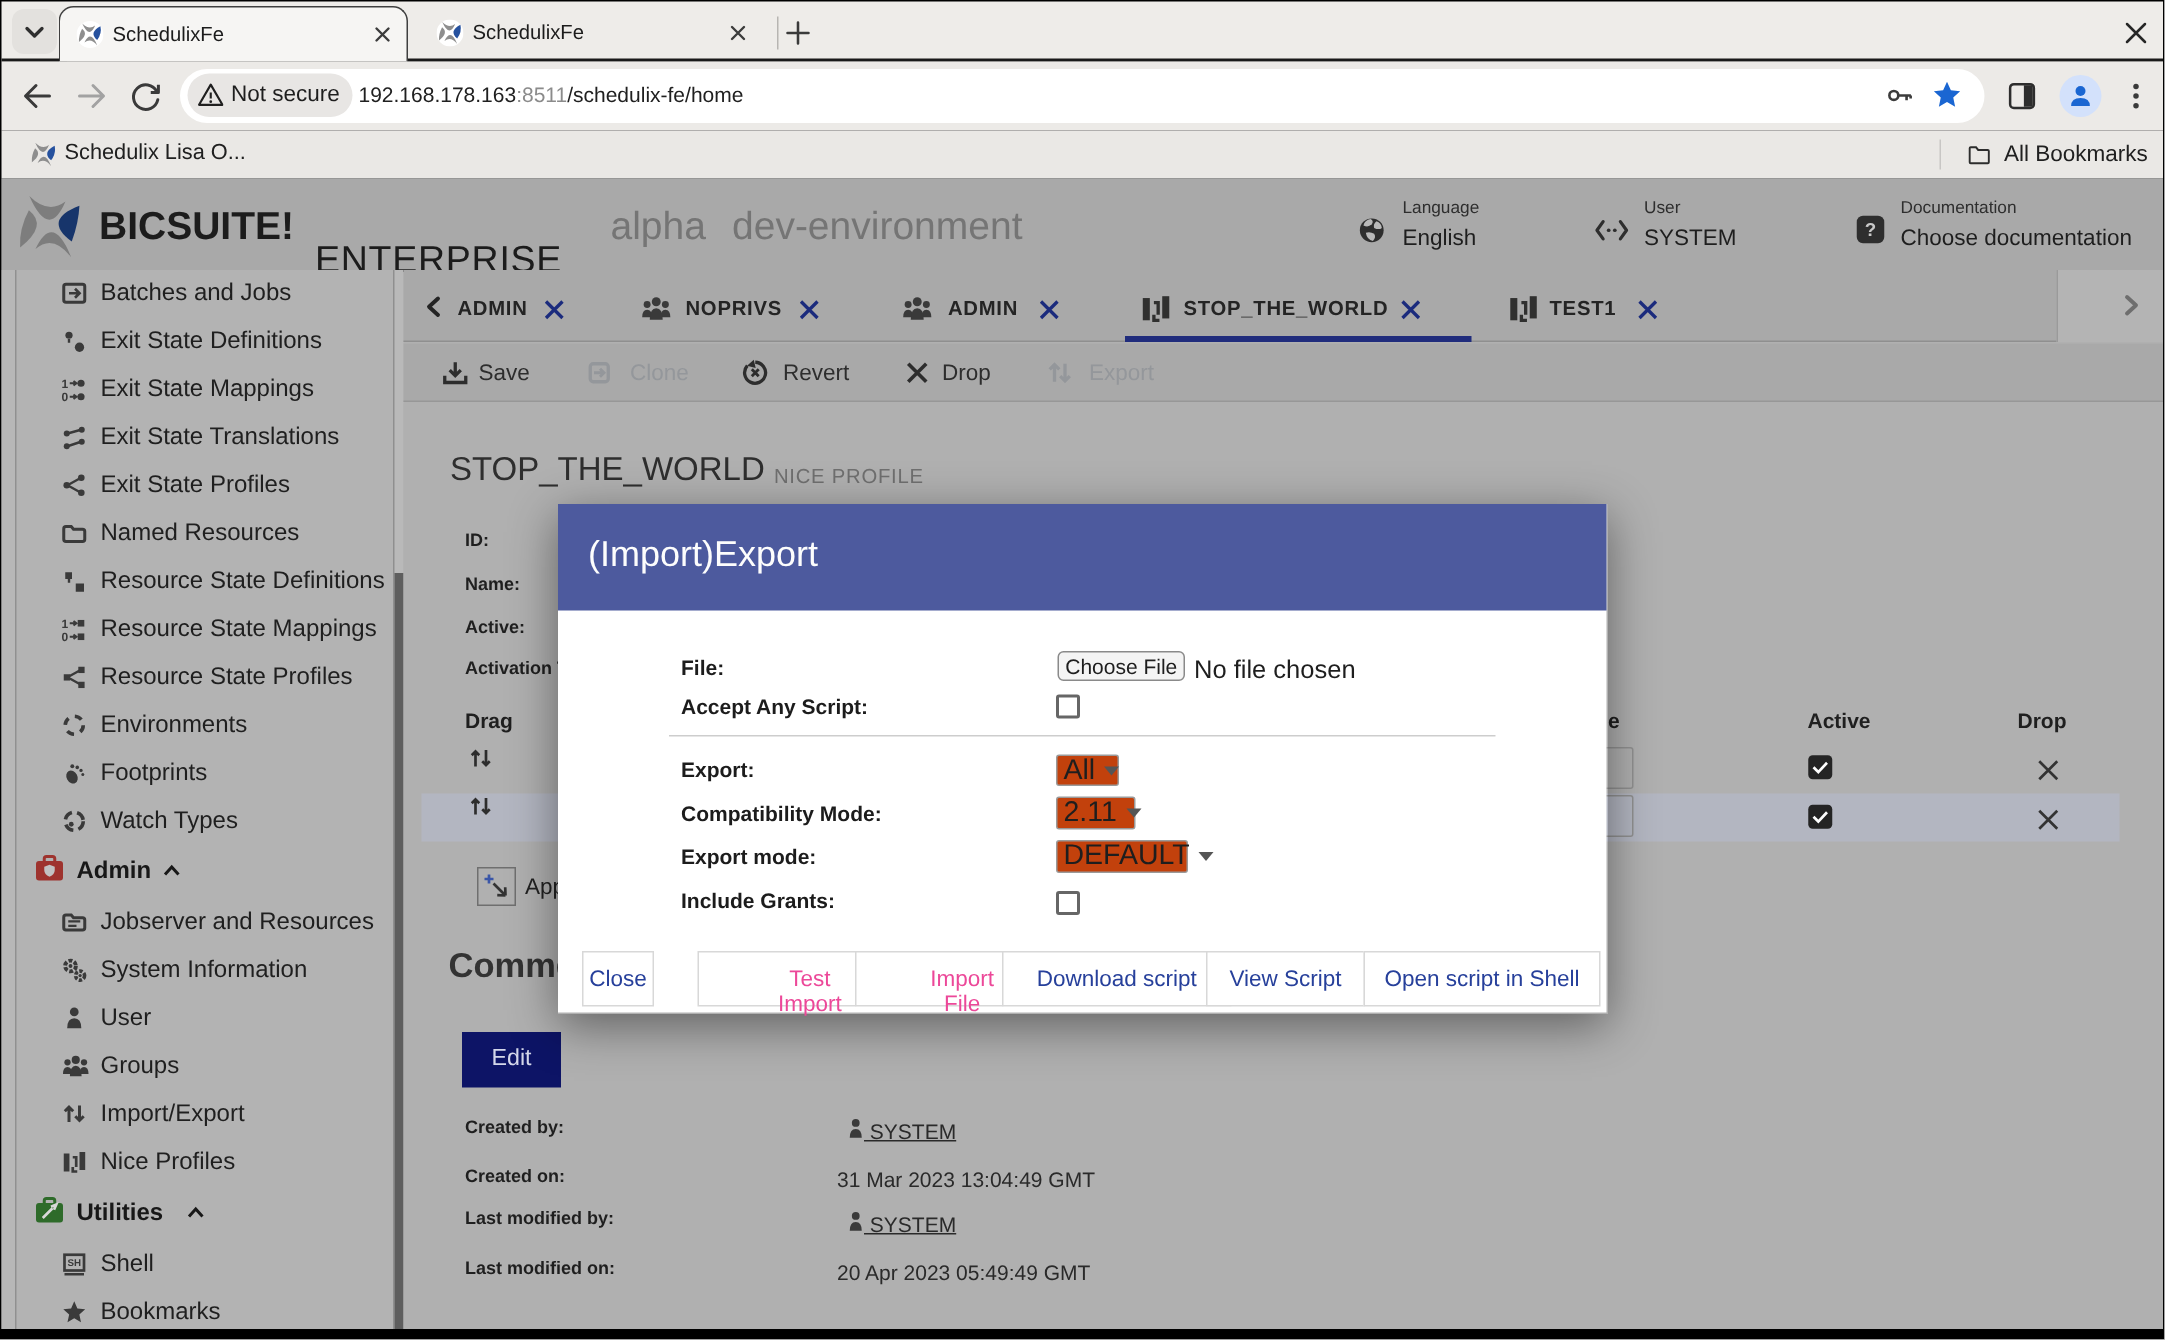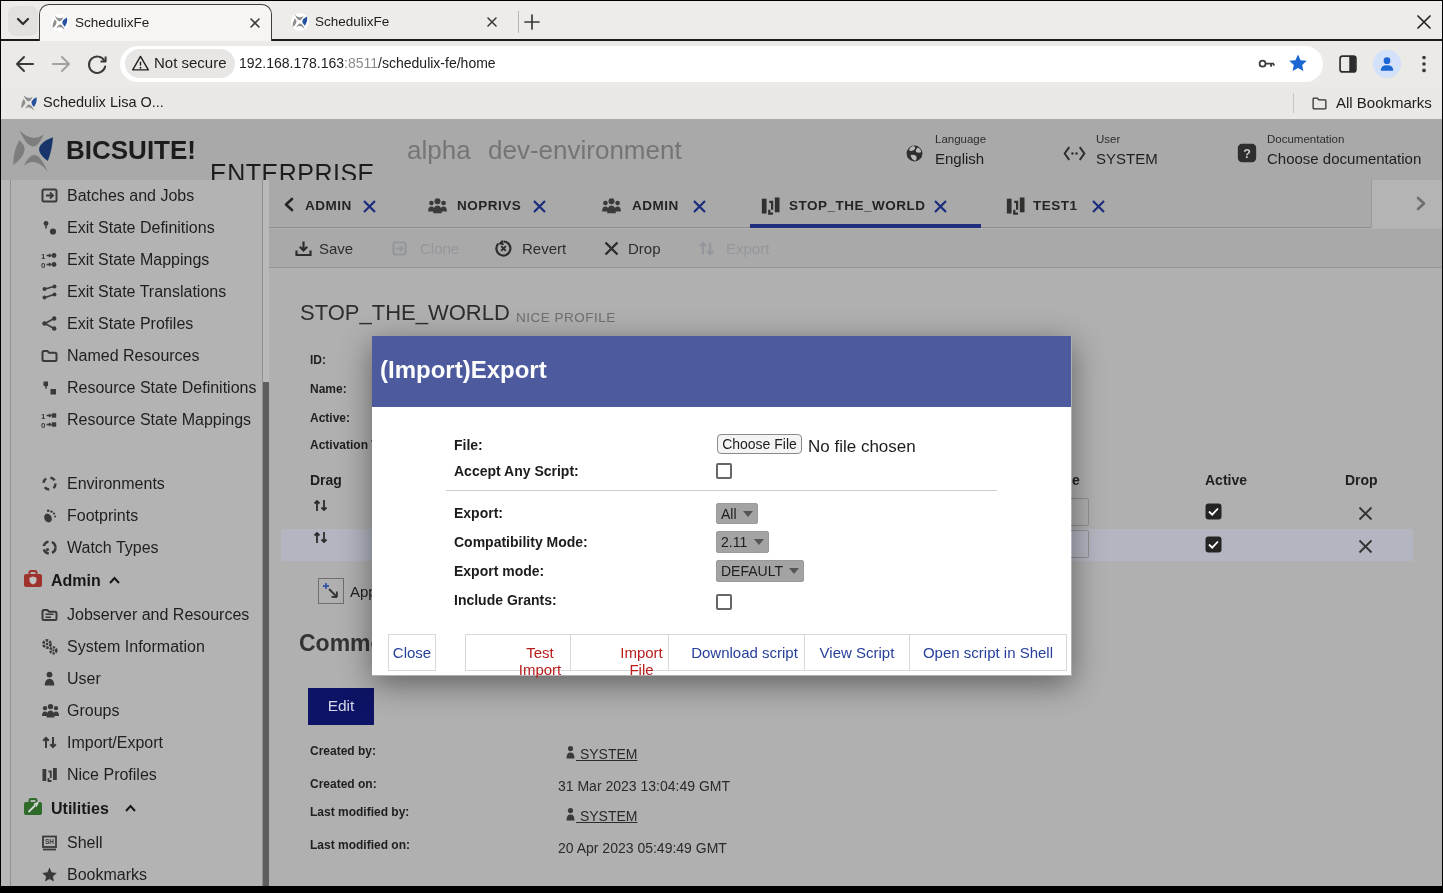--- a/index.html
+++ b/index.html
@@ -60,27 +60,27 @@
 
   
   .flabel { font-weight:bold; font-size:12px; color:#1f1f1f; }
 
   
   #overlayshadow { left:371px; top:217px; width:700px; height:340px; box-shadow:0 8px 30px rgba(0,0,0,.45); }
   #modal { left:371px; top:217px; width:699px; height:339px; background:#ffffff; }
   .mck { width:16px; height:16px; border:2px solid #666; border-radius:2px; background:#fff; }
   .selarr { display:inline-block; margin-left:6px; width:0; height:0; border-left:5px solid transparent; border-right:5px solid transparent; border-top:6px solid #555; }
   #modalhead { position:absolute; left:0; top:0; width:699px; height:71px; background:#4d5a9e; }
-  #modalhead .t { position:absolute; left:8px; top:20px; font-size:24px; color:#fdfdfd;font-weight:bold; }
+  #modalhead .t { position:absolute; left:20px; top:20px; font-size:24px; color:#fdfdfd; }
   .mlabel { position:absolute; left:82px; font-weight:bold; font-size:14px; color:#1c1c1c; }
-  .mctl { position:absolute; left:332px;margin-left:12px; }
-  .msel { border:1px solid #9a9a9a; border-radius:2px; background:#a3a3a3; font-size:14px; color:#1e1e1e; height:22px; display:flex; align-items:center; justify-content:space-between; padding:0 4px; }
+  .mctl { position:absolute; left:332px; }
+  .msel { border:1px solid #9a9a9a; border-radius:2px; background:#c2410c; font-size:19px; color:#1e1e1e; height:22px; display:flex; align-items:center; justify-content:space-between; padding:0 4px; }
   .mbtn { position:absolute; top:0; height:37px; border:1px solid #d8d8d8; background:#fff; color:#27409b; font-size:15px; text-align:center; }
   .mbtn span { display:inline-block; margin-top:9px; }
-  .mbtndis { color:#b91c1c;padding-left:44px; }
+  .mbtndis { color:#ec4899;padding-left:44px; }
 </style>
 </head>
 <body>
 <svg width="0" height="0" style="position:absolute;">
   <defs>
     <g id="xnavy">
         <path d="M3 3 L14 14 M14 3 L3 14" stroke="#1b2b7d" stroke-width="2.2" fill="none"></path>
       </g>
     <g id="personic">
         <circle cx="6.5" cy="3.6" r="2.6" fill="#3a3a3a"></circle>
@@ -308,20 +308,31 @@
           <span class="ic">
             <svg width="17" height="17" viewBox="0 0 17 17">
               <text x="0" y="7.5" font-size="8" font-weight="bold" fill="#3a3a3a" font-family="Liberation Sans, sans-serif">1</text>
               <text x="0" y="16.5" font-size="8" font-weight="bold" fill="#3a3a3a" font-family="Liberation Sans, sans-serif">0</text>
               <path d="M5.5 4.5 L9.5 4.5 M8 3 L10 4.5 L8 6 M5.5 13.5 L9.5 13.5 M8 12 L10 13.5 L8 15" stroke="#3a3a3a" stroke-width="1.3" fill="none"></path>
               <rect x="10.8" y="2.3" width="4.4" height="4.4" fill="#3a3a3a"></rect>
               <rect x="10.8" y="11.3" width="4.4" height="4.4" fill="#3a3a3a"></rect>
             </svg>
           </span>
           <span class="lbl">Resource State Mappings</span>
+        </div>
+      <div class="sideitem" style="top:256px;">
+          <span class="ic">
+            <svg width="17" height="17" viewBox="0 0 17 17">
+              <path d="M4 8.5 L13 3.5 M4 8.5 L13 13.5" stroke="#3a3a3a" stroke-width="1.6"></path>
+              <rect x="1.5" y="6.5" width="4.2" height="4.2" fill="#3a3a3a"></rect>
+              <rect x="11.2" y="1.5" width="4.2" height="4.2" fill="#3a3a3a"></rect>
+              <rect x="11.2" y="11.5" width="4.2" height="4.2" fill="#3a3a3a"></rect>
+            </svg>
+          </span>
+          <span class="lbl">Resource State Profiles</span>
         </div>
       <div class="sideitem" style="top:288px;">
           <span class="ic">
             <svg width="17" height="17" viewBox="0 0 17 17">
               <circle cx="8.5" cy="8.5" r="6" fill="none" stroke="#3a3a3a" stroke-width="2.4" stroke-dasharray="5 4.5"></circle>
             </svg>
           </span>
           <span class="lbl">Environments</span>
         </div>
       <div class="sideitem" style="top:320px;">

